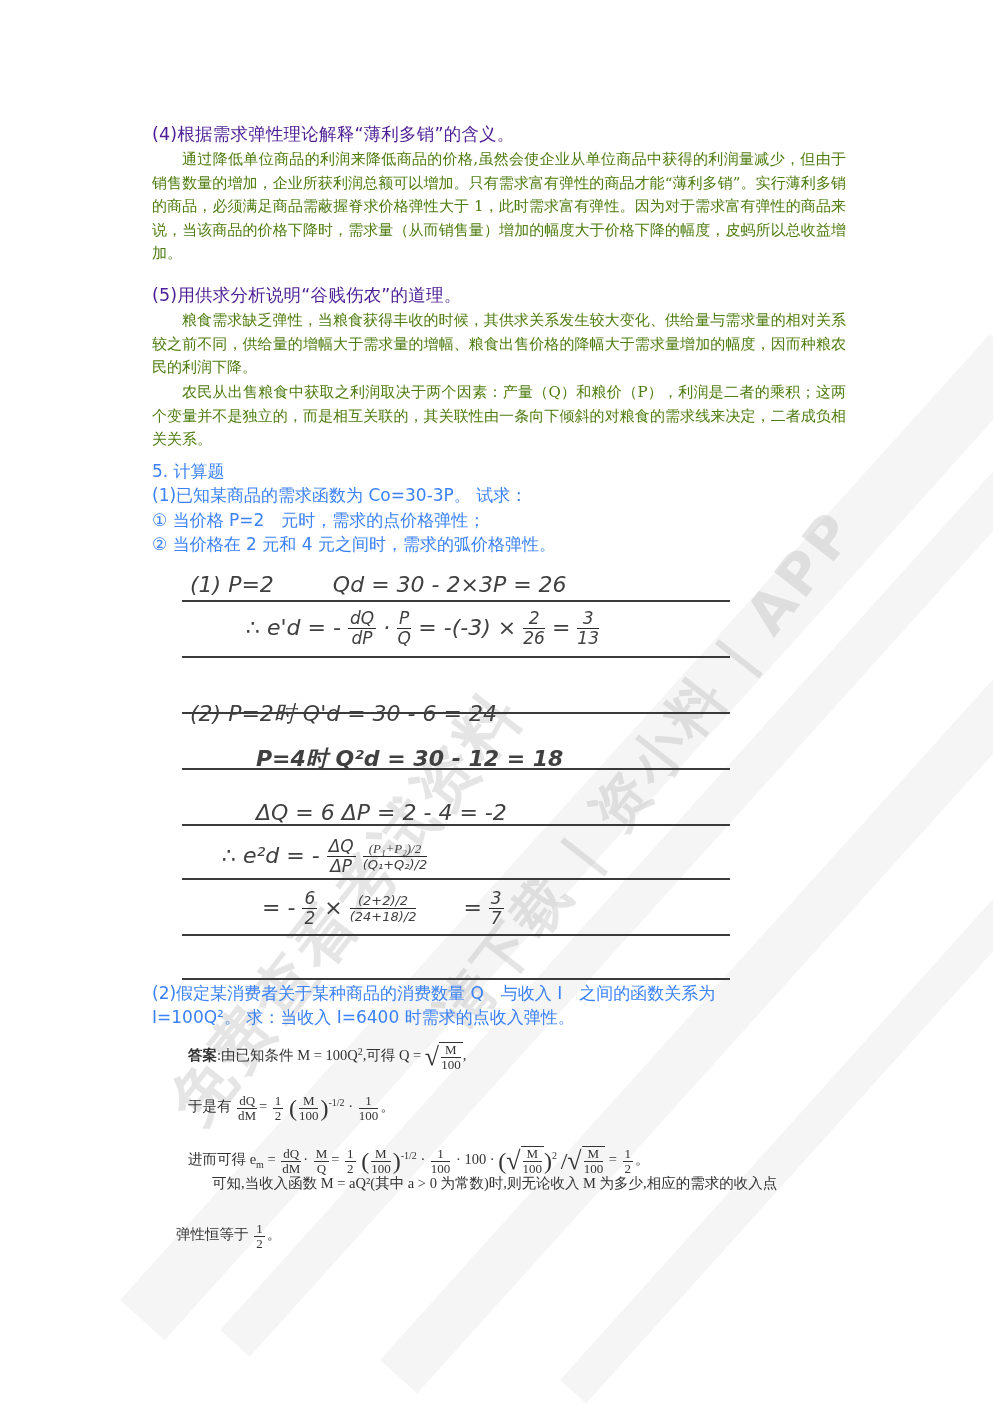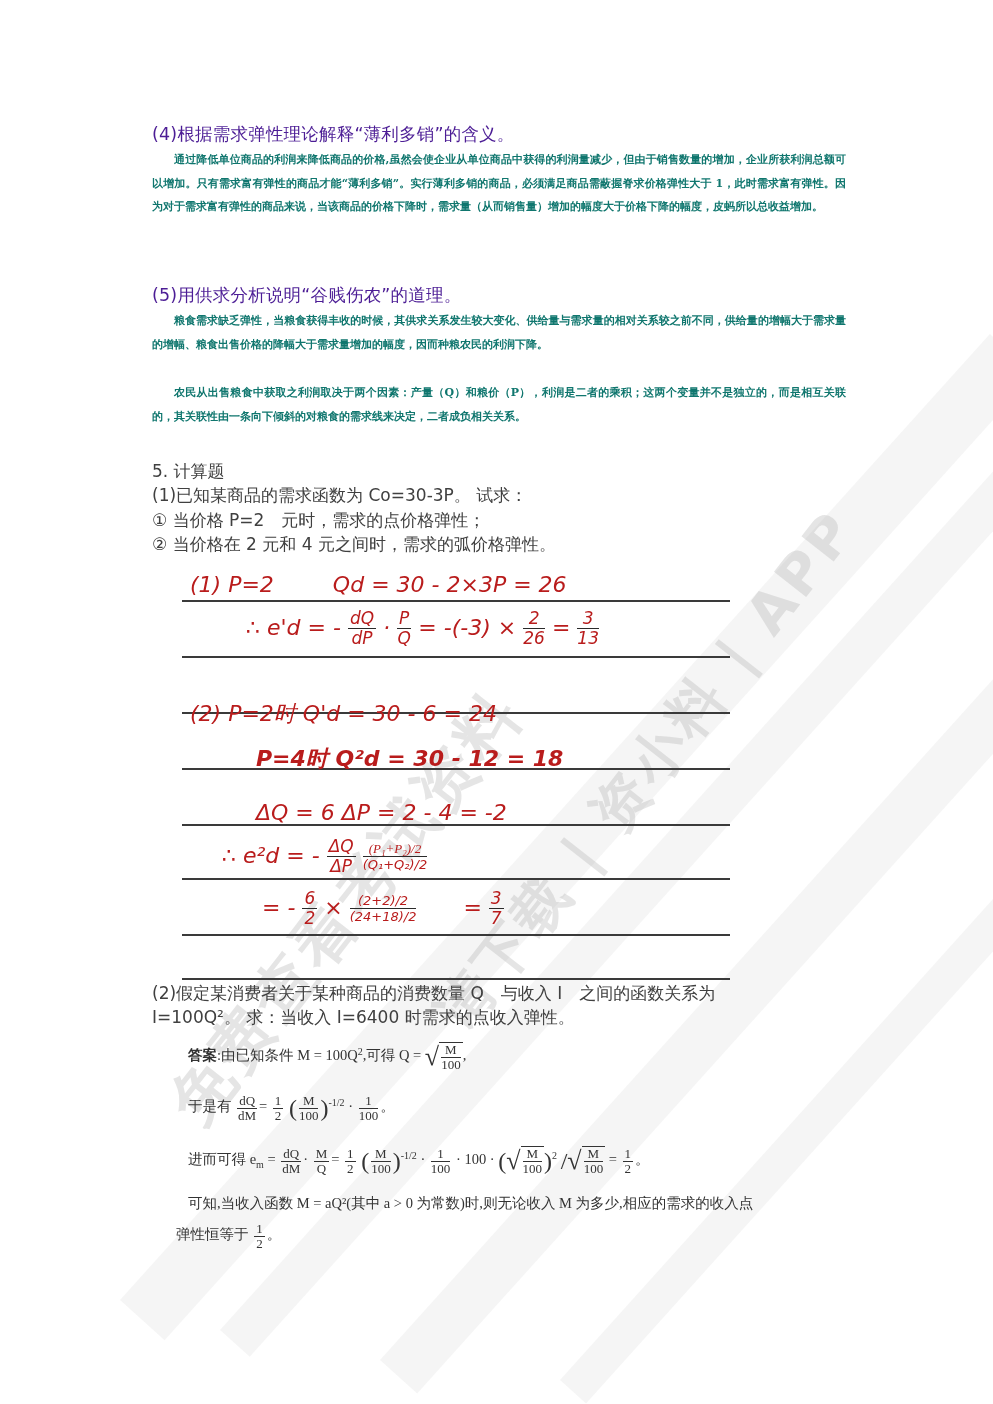--- a/index.html
+++ b/index.html
@@ -16,37 +16,37 @@
   }
   .wm-text {
     position: absolute; font-family: "DejaVu Sans", sans-serif; font-weight: bold;
     color: rgba(170,170,170,0.30); font-size: 62px; white-space: nowrap;
     transform: rotate(-52deg); transform-origin: left top; letter-spacing: 4px;
   }
 
   .page { position: absolute; left: 152px; top: 118px; width: 694px; }
 
   .q-head { font-family: "DejaVu Sans", sans-serif; font-size: 17.5px; line-height: 24px; color: #4c1d95; letter-spacing: 0.2px; }
-  .para { font-family: "DejaVu Serif", "Liberation Serif", serif; font-size: 11px; line-height: 23.5px; text-align: justify; color: #0f766e; font-weight: bold; }
+  .para { font-family: "DejaVu Serif", "Liberation Serif", serif; font-size: 15px; line-height: 23.5px; text-align: justify; color: #4d7c0f; }
   .indent { text-indent: 2em; }
-  .calc-title { font-family: "DejaVu Sans", sans-serif; font-size: 17px; line-height: 23.5px; color: #404040; }
+  .calc-title { font-family: "DejaVu Sans", sans-serif; font-size: 17px; line-height: 23.5px; color: #3b82f6; }
 
   #s4-head { position: absolute; top: 4px; left: 0; }
   #s4-body { position: absolute; top: 30px; left: 0; width: 694px; }
   #s5-head { position: absolute; top: 165px; left: 0; }
   #s5-body1 { position: absolute; top: 191px; left: 0; width: 694px; }
   #s5-body2 { position: absolute; top: 263px; left: 0; width: 694px; }
   #calc-head { position: absolute; top: 342px; left: 0; }
   #calc-q1 { position: absolute; top: 366px; left: 0; }
   #calc-q1a { position: absolute; top: 391px; left: 0; }
   #calc-q1b { position: absolute; top: 415px; left: 0; }
 
   .hand { position: absolute; left: 182px; top: 560px; width: 552px; height: 420px; }
   .hand .rule { position: absolute; left: 0; height: 2px; background: #3a3a3a; }
-  .hand .ink { position: absolute; font-family: "DejaVu Sans", sans-serif; font-style: italic; color: #b91c1c; font-size: 22px; white-space: nowrap; }
+  .hand .ink { position: absolute; font-family: "DejaVu Sans", sans-serif; font-style: italic; color: #404040; font-size: 22px; white-space: nowrap; }
   .frac { display: inline-block; vertical-align: middle; text-align: center; line-height: 1; }
   .frac .n { display: block; border-bottom: 1.6px solid #2a2a2a; padding: 0 2px 1px; font-size: 17px; }
   .frac .d { display: block; padding-top: 1px; font-size: 17px; }
 
   #q2-line1 { position: absolute; top: 864px; left: 0; width: 694px; }
   #q2-line2 { position: absolute; top: 888px; left: 0; }
 
   .answer { position: absolute; left: 188px; top: 1042px; width: 670px; font-family: "Liberation Serif", "DejaVu Serif", serif; font-size: 14.5px; color: #333; }
   .ans-line { position: absolute; left: 0; white-space: nowrap; }
   .m { }
@@ -157,19 +157,19 @@
     <span class="f"><span class="n m">M</span><span class="d m">Q</span></span>=
     <span class="f"><span class="n">1</span><span class="d">2</span></span>
     <span class="paren">(</span><span class="f"><span class="n m">M</span><span class="d">100</span></span><span class="paren">)</span><sup>-1/2</sup>
     · <span class="f"><span class="n">1</span><span class="d">100</span></span>
     <span>· 100 ·</span>
     <span class="paren">(</span><span class="sqrt"><span class="rad">√</span><span class="under"><span class="f"><span class="n m">M</span><span class="d">100</span></span></span></span><span class="paren">)</span><sup>2</sup>
     <span class="paren">/</span><span class="sqrt"><span class="rad">√</span><span class="under"><span class="f"><span class="n m">M</span><span class="d">100</span></span></span></span>
     = <span class="f"><span class="n">1</span><span class="d">2</span></span>。
   </div>
 
-  <div class="ans-line" style="top:152px;">可知,当收入函数 M = aQ²(其中 a &gt; 0 为常数)时,则无论收入 M 为多少,相应的需求的收入点</div>
+  <div class="ans-line" style="top:132px;margin-left:24px;">可知,当收入函数 M = aQ²(其中 a &gt; 0 为常数)时,则无论收入 M 为多少,相应的需求的收入点</div>
 
   <div class="ans-line" style="top:180px;left:-12px;">
     <span>弹性恒等于</span>
     <span class="f"><span class="n">1</span><span class="d">2</span></span>。
   </div>
 </div>
 
 </body></html>

